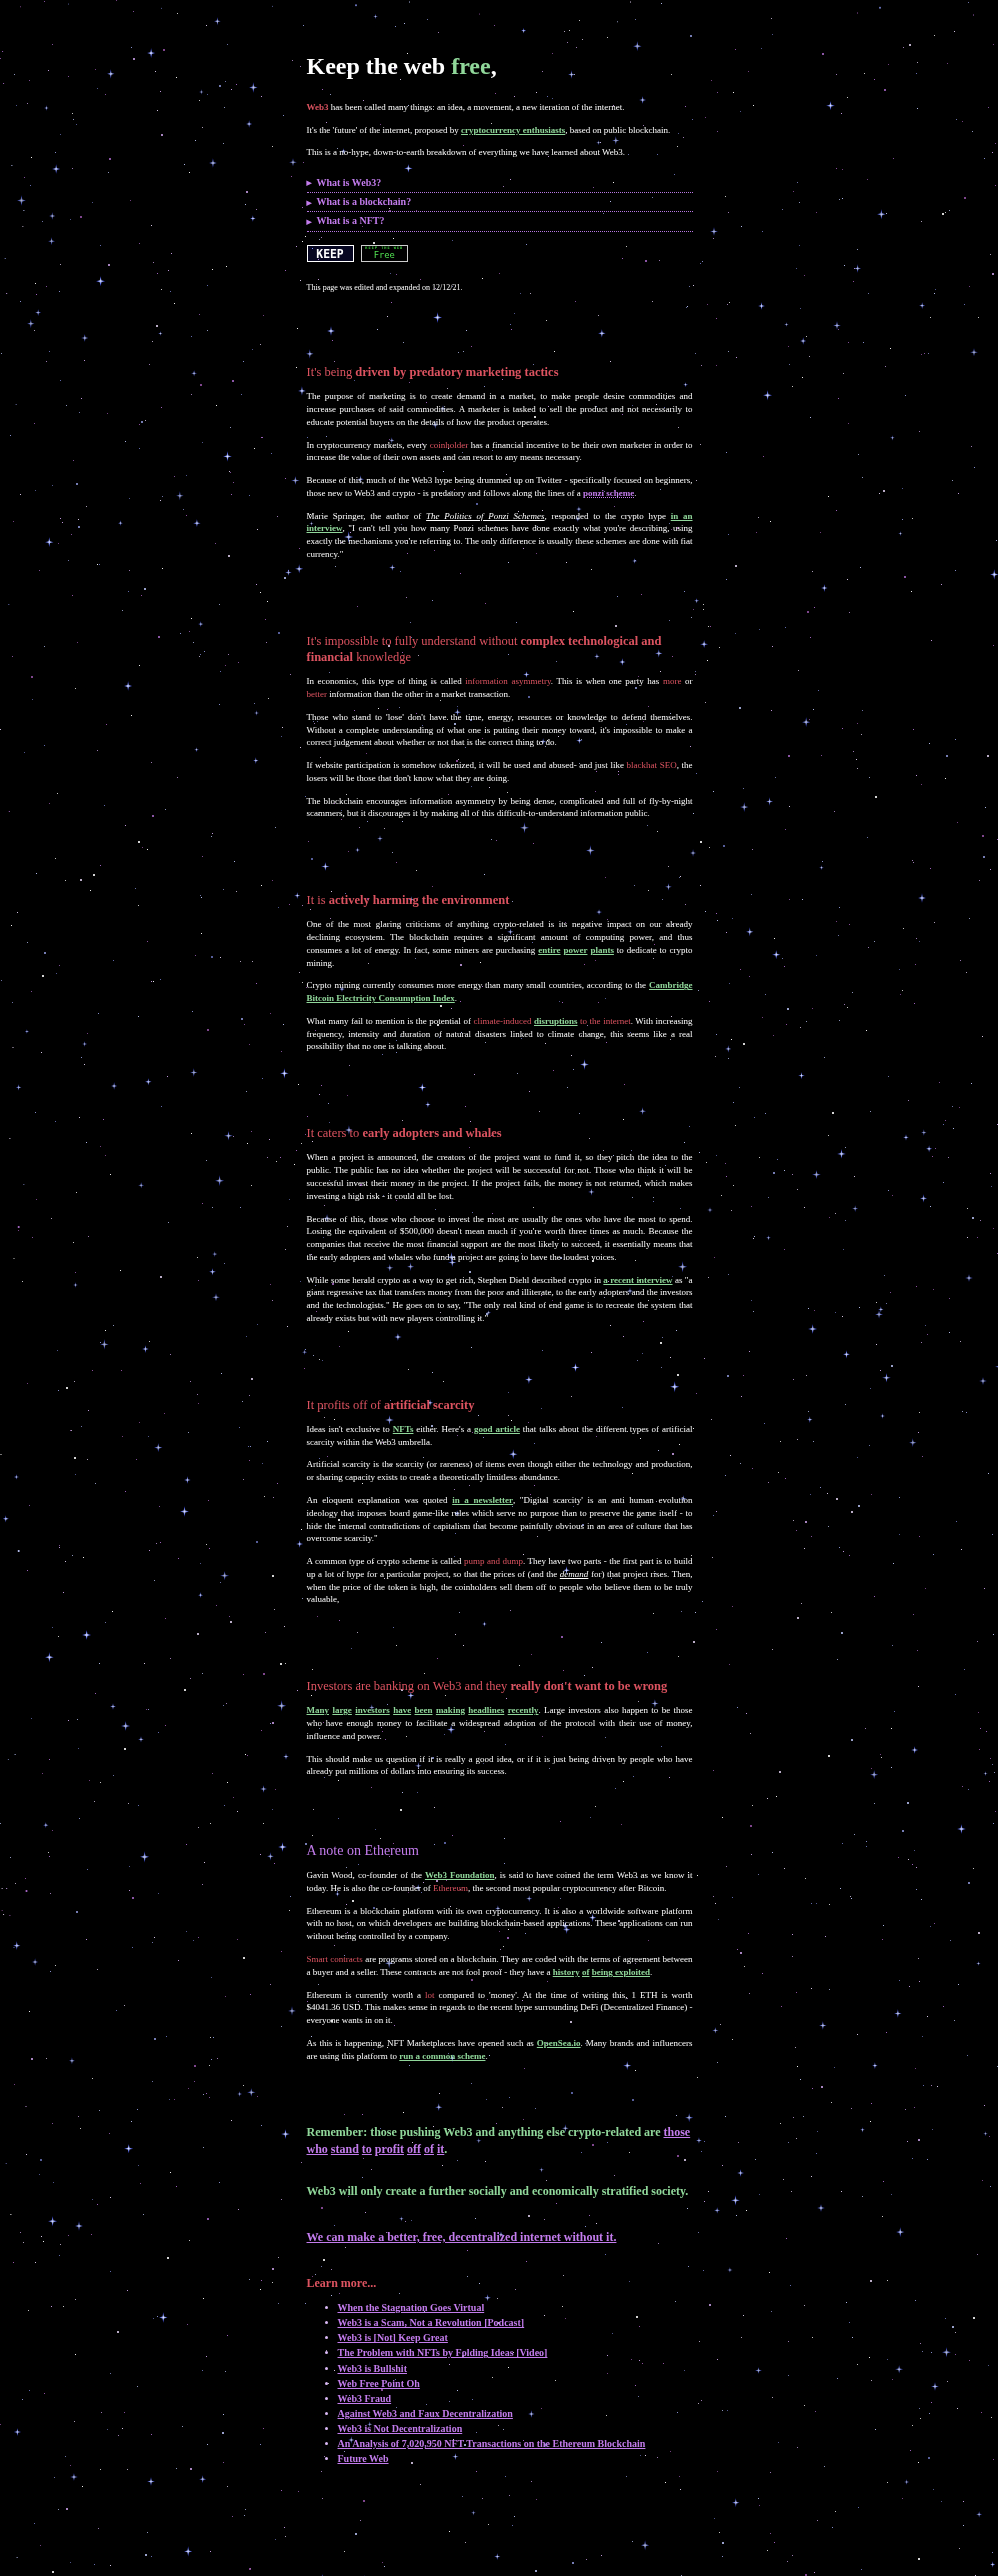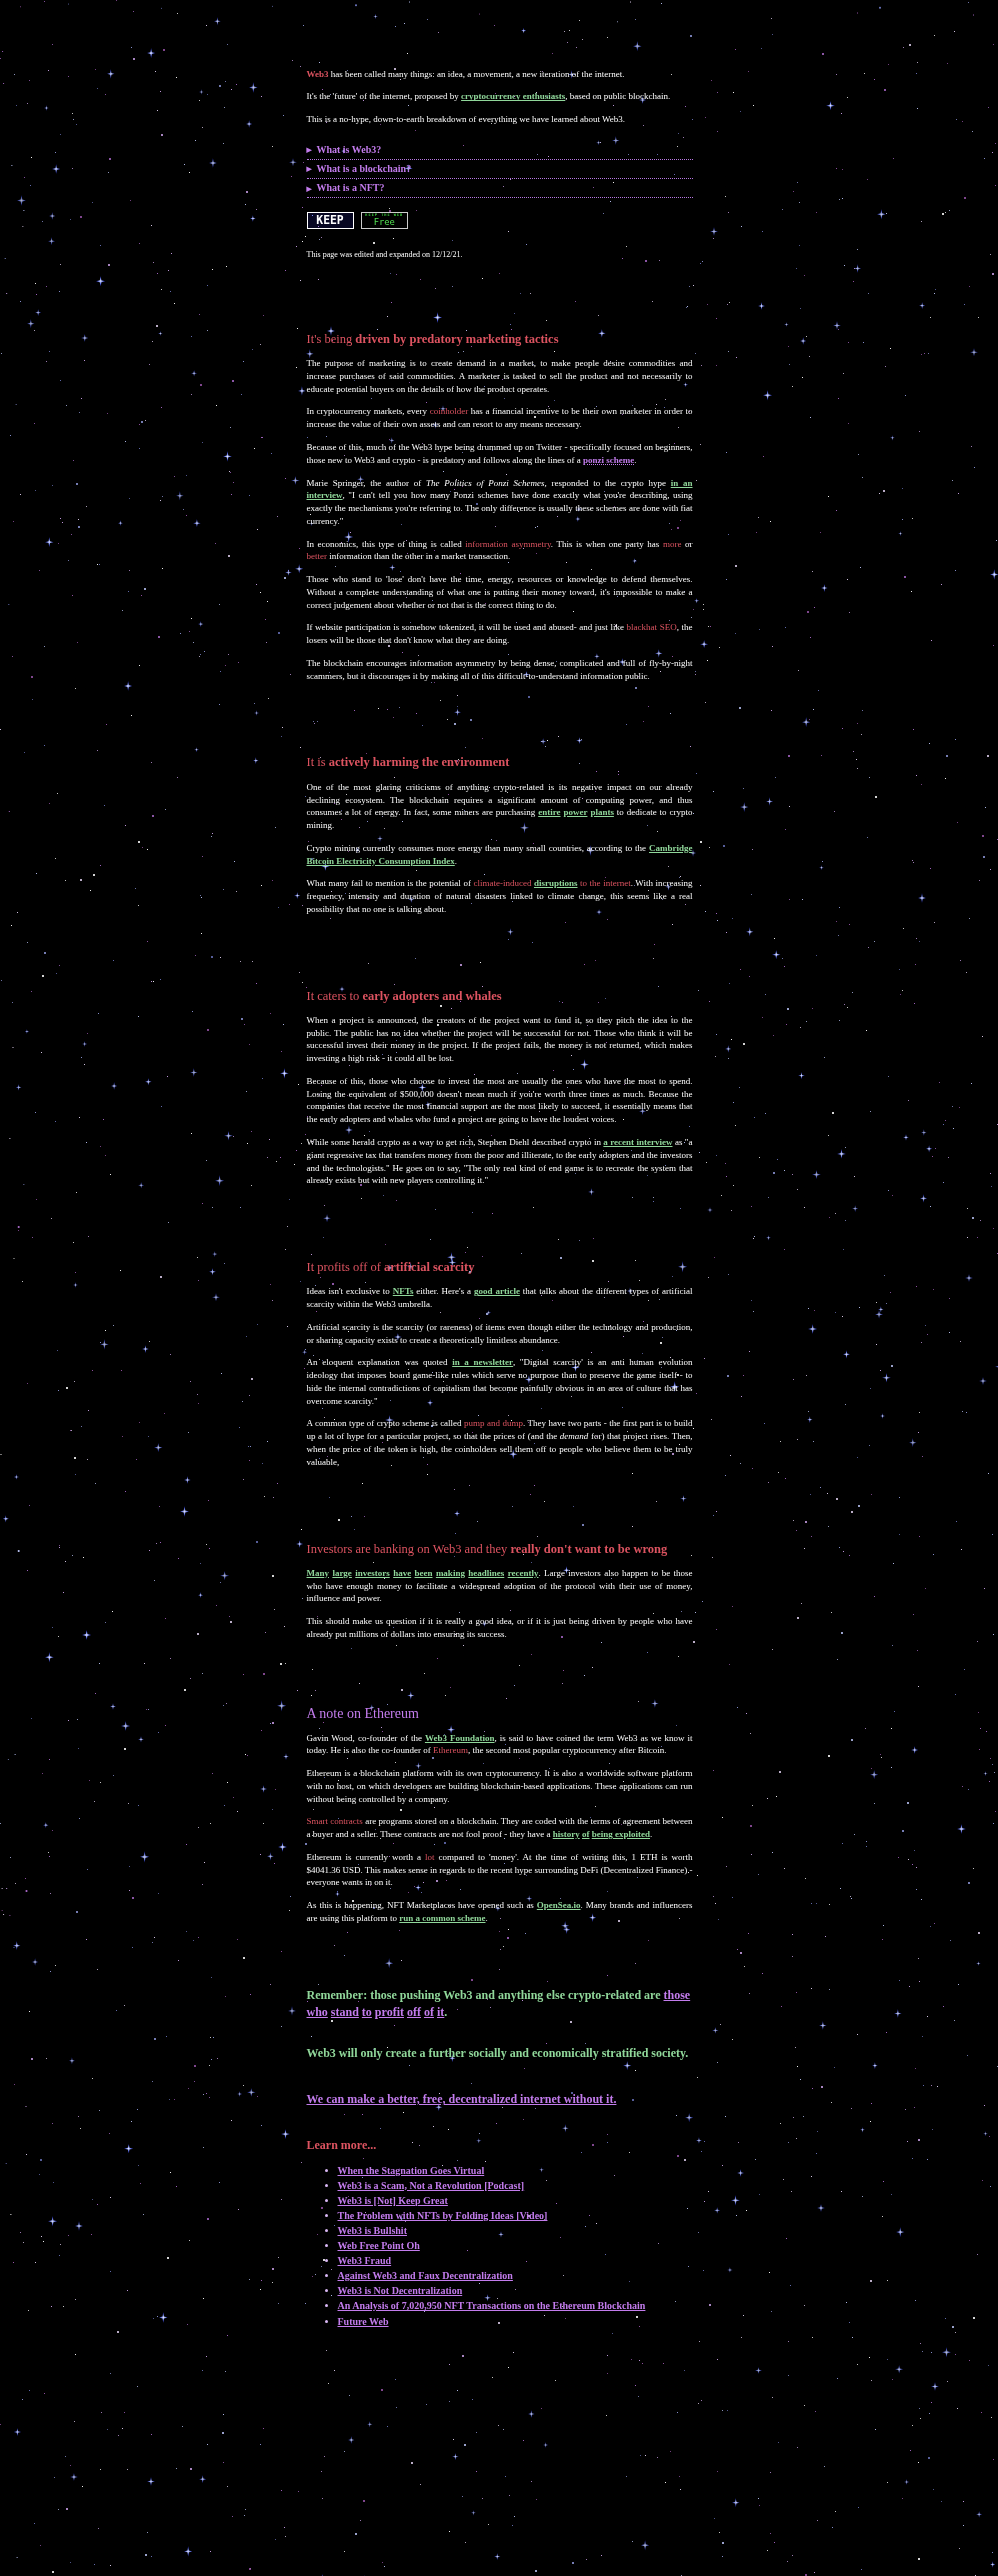--- a/index.html
+++ b/index.html
@@ -23,21 +23,21 @@
   .dotlayer{position:absolute;top:0;left:0;background:transparent;border-radius:50%;}
   .sparkle{position:absolute;clip-path:polygon(50% 0%,59% 41%,100% 50%,59% 59%,50% 100%,41% 59%,0% 50%,41% 41%);
     background:radial-gradient(circle,#e9edff 0%,#94a2f2 22%,#3342cf 55%,#151d7a 85%,#0a0f45 100%);}
   #content{position:relative;z-index:1;width:386px;margin:0 auto;padding:50px 0 78px;}
 
   h1{font-size:24px;line-height:1.38;margin:0 0 17.7px;font-weight:bold;color:var(--white);}
   .seg-green{color:var(--green);}
   .seg-r{color:var(--red);}
   .seg-rb{color:var(--red);font-weight:bold;}
   .seg-b{font-weight:bold;}
-  .seg-i{font-style:italic;}
+  .seg-i{font-style:italic;text-decoration:underline;}
   .seg-gb{color:var(--green);}
 
   p{font-size:9px;line-height:1.42;text-align:justify;margin:10px 0;}
   .link{text-decoration:underline;font-weight:bold;cursor:pointer;}
   .link.g{color:var(--green);}
   .link.p{color:var(--purple);}
   .link.dotted{text-decoration-style:dotted;text-decoration-thickness:1px;}
   .link.big{font-size:12px;}
 
   .accordion{margin-top:15.6px;}
@@ -340,20 +340,21 @@
     <div class="sparkle" style="width: 7.5px; height: 9.3px; left: 13px; top: 1941px; opacity: 0.94;"></div>
     <div class="sparkle" style="width: 8.1px; height: 8.4px; left: 323px; top: 1214px; opacity: 0.81;"></div>
     <div class="sparkle" style="width: 4.8px; height: 5.7px; left: 890px; top: 435px; opacity: 0.84;"></div>
     <div class="sparkle" style="width: 6.5px; height: 8.1px; left: 49px; top: 212px; opacity: 0.81;"></div>
     <div class="sparkle" style="width: 6.8px; height: 8px; left: 184px; top: 1476px; opacity: 0.92;"></div>
   </div>
 
 <div id="content">
 
   <h1>
+    <div><span>Keep the web </span><span class="seg-green">free</span><span>,</span></div>
   </h1>
 
   <div>
       <p><span class="seg-rb">Web3</span><span> has been called many things: an idea, a movement, a new iteration of the internet.</span></p>
       <p><span>It's the 'future' of the internet, proposed by </span><a class="link g">cryptocurrency enthusiasts</a><span>, based on public blockchain.</span></p>
       <p><span>This is a no-hype, down-to-earth breakdown of everything we have learned about Web3.</span></p>
     </div>
 
   <div class="accordion">
     <details>
@@ -381,20 +382,21 @@
 
   <div id="sections">
       <section>
         <h2 class="sec-h"><span>It's being </span><span class="seg-b">driven by predatory marketing tactics</span></h2>
         <p><span>The purpose of marketing is to create demand in a market, to make people desire commodities and increase purchases of said commodities. A marketer is tasked to sell the product and not necessarily to educate potential buyers on the details of how the product operates.</span></p>
         <p><span>In cryptocurrency markets, every </span><span class="seg-r">coinholder</span><span> has a financial incentive to be their own marketer in order to increase the value of their own assets and can resort to any means necessary.</span></p>
         <p><span>Because of this, much of the Web3 hype being drummed up on Twitter - specifically focused on beginners, those new to Web3 and crypto - is predatory and follows along the lines of a </span><a class="link p dotted">ponzi scheme</a><span>.</span></p>
         <p><span>Marie Springer, the author of </span><span class="seg-i">The Politics of Ponzi Schemes</span><span>, responded to the crypto hype </span><a class="link g">in an interview</a><span>, "I can't tell you how many Ponzi schemes have done exactly what you're describing, using exactly the mechanisms you're referring to. The only difference is usually these schemes are done with fiat currency."</span></p>
       </section>
       <section>
+        <h2 class="sec-h"><span>It's impossible to fully understand without </span><span class="seg-b">complex technological and financial</span><span> knowledge</span></h2>
         <p><span>In economics, this type of thing is called </span><span class="seg-r">information asymmetry</span><span>. This is when one party has </span><span class="seg-r">more</span><span> or </span><span class="seg-r">better</span><span> information than the other in a market transaction.</span></p>
         <p><span>Those who stand to 'lose' don't have the time, energy, resources or knowledge to defend themselves. Without a complete understanding of what one is putting their money toward, it's impossible to make a correct judgement about whether or not that is the correct thing to do.</span></p>
         <p><span>If website participation is somehow tokenized, it will be used and abused- and just like </span><span class="seg-r">blackhat SEO</span><span>, the losers will be those that don't know what they are doing.</span></p>
         <p><span>The blockchain encourages information asymmetry by being dense, complicated and full of fly-by-night scammers, but it discourages it by making all of this difficult-to-understand information public.</span></p>
       </section>
       <section>
         <h2 class="sec-h"><span>It is </span><span class="seg-b">actively harming the environment</span></h2>
         <p><span>One of the most glaring criticisms of anything crypto-related is its negative impact on our already declining ecosystem. The blockchain requires a significant amount of computing power, and thus consumes a lot of energy. In fact, some miners are purchasing </span><a class="link g">entire</a><span> </span><a class="link g">power</a><span> </span><a class="link g">plants</a><span> to dedicate to crypto mining.</span></p>
         <p><span>Crypto mining currently consumes more energy than many small countries, according to the </span><a class="link g">Cambridge Bitcoin Electricity Consumption Index</a><span>.</span></p>
         <p><span>What many fail to mention is the potential of </span><span class="seg-r">climate-induced </span><a class="link g">disruptions</a><span class="seg-r"> to the internet</span><span>. With increasing frequency, intensity and duration of natural disasters linked to climate change, this seems like a real possibility that no one is talking about.</span></p>

